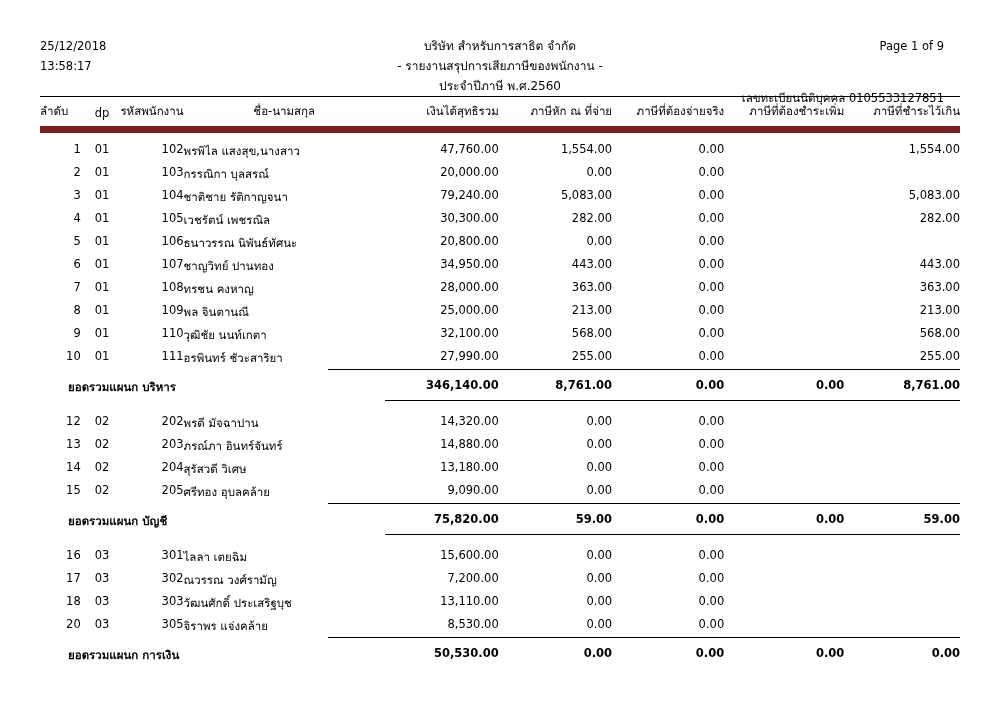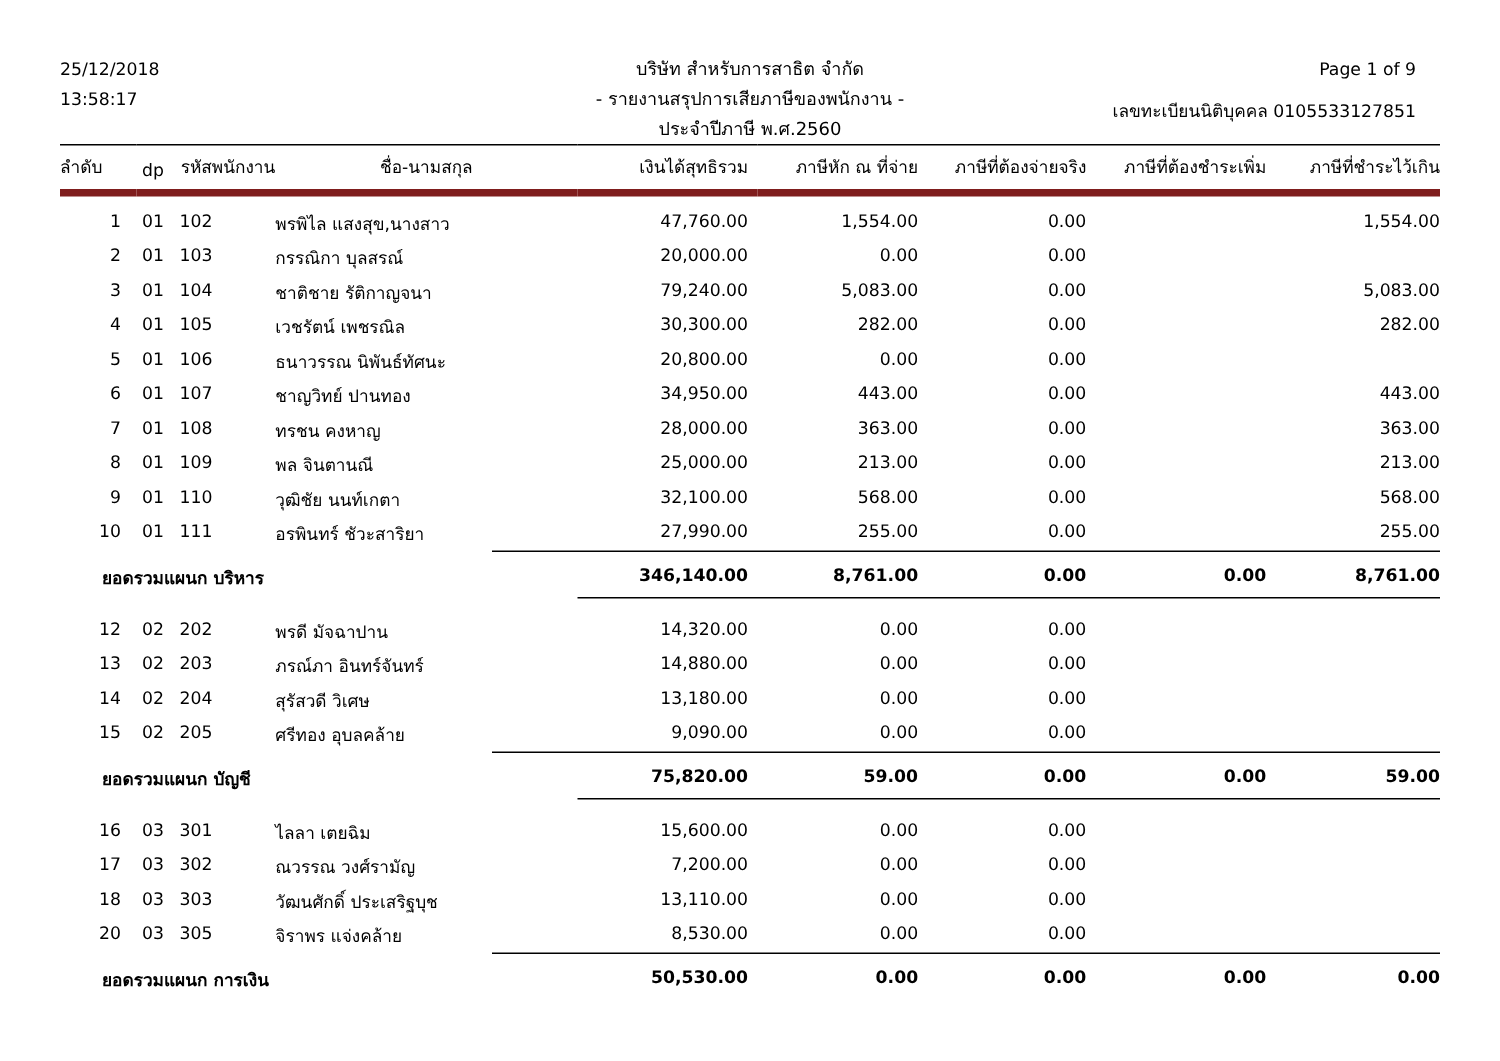--- a/index.html
+++ b/index.html
@@ -48,21 +48,21 @@
   }
   .hdr-right {
     position: absolute;
     right: 56px;
     top: 36px;
     text-align: right;
     font-size: 11.5px;
     line-height: 20px;
   }
   .hdr-right .reg {
-    margin-top: 8px;
+    margin-top: 32px;
   }
   table.report {
     position: absolute;
     left: 40px;
     top: 96px;
     width: 920px;
     border-collapse: collapse;
     font-size: 11.5px;
   }
   table.report th {
@@ -70,29 +70,29 @@
     padding: 3px 0 6px 0;
     vertical-align: bottom;
     white-space: nowrap;
   }
   table.report td {
     padding: 2.5px 0;
     vertical-align: top;
     white-space: nowrap;
   }
   .thead-row th {
-    border-bottom: 5px solid #7f1d1d;
+    border-bottom: 7px solid #7f1d1d;
   }
   .thead-row.top th {
     border-top: 1px solid #000;
     padding-top: 5px;
   }
   .c-seq   { width: 42px;  text-align: right; padding-right: 10px !important; }
   .c-dp    { width: 26px;  text-align: left; padding-left: 4px !important; }
-  .c-code  { width: 64px;  text-align: left; }
+  .c-code  { width: 64px;  text-align: right; }
   .c-name  { width: 210px; text-align: left; }
   .c-num   { text-align: right; }
   .c-income{ width: 118px; padding-right: 6px !important; }
   .c-paid  { width: 110px; padding-right: 6px !important; }
   .c-due   { width: 108px; padding-right: 6px !important; }
   .c-extra { width: 116px; padding-right: 6px !important; }
   .c-over  { width: 112px; padding-right: 0 !important; }
 
   .th-name { text-align: center; }
   .th-seq  { text-align: left; padding-left: 0 !important; }

